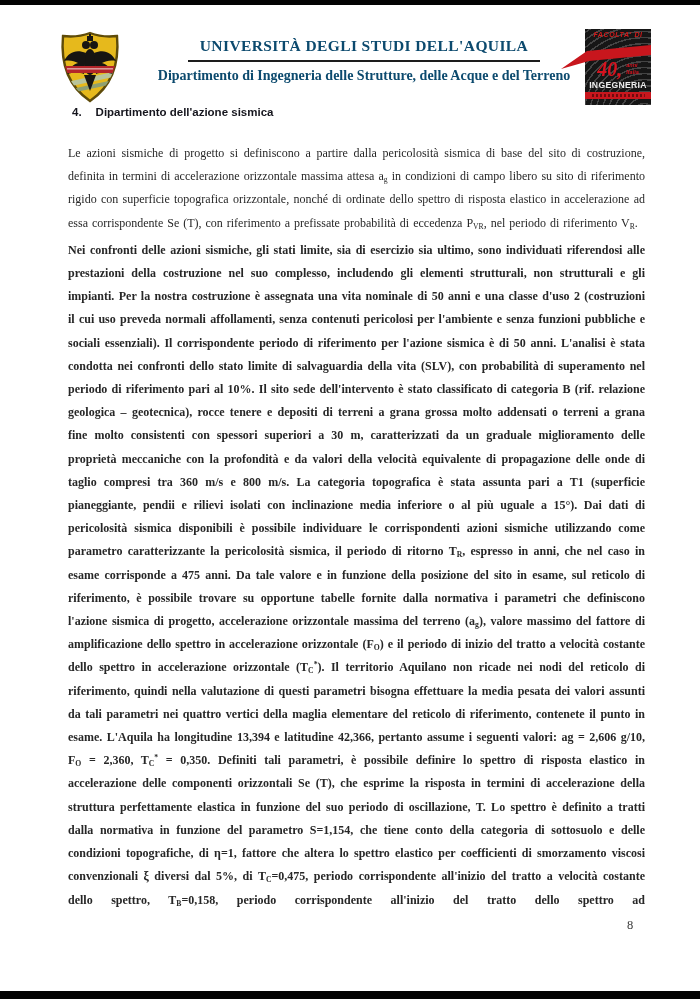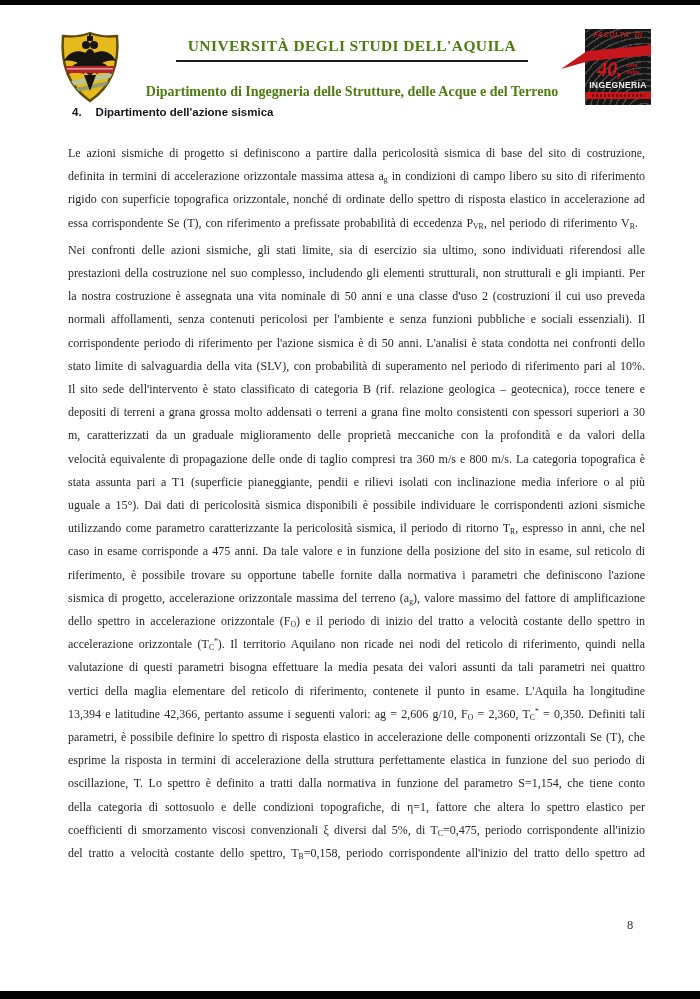--- a/index.html
+++ b/index.html
@@ -6,24 +6,24 @@
   body{
     width:700px;height:999px;position:relative;background:#ffffff;
     font-family:"Liberation Serif",serif;overflow:hidden;
   }
   .bar{position:absolute;left:0;right:0;background:#030303;}
   .bar-top{top:0;height:5px;}
   .bar-bottom{bottom:0;height:8px;}
 
   
   .crest{position:absolute;left:56px;top:29px;width:68px;height:76px;}
-  .titles{position:absolute;left:118px;top:37px;width:468px;text-align:center;color:#4d7c0f;}
+  .titles{position:absolute;left:130px;top:37px;width:468px;text-align:center;color:#0c4a6e;}
   .uni{font-weight:bold;font-size:15.5px;letter-spacing:.4px;font-family:"Liberation Serif",serif;}
   .rule{width:352px;margin:5px auto 0;border-top:2px solid #1d1d1d;height:0;}
-  .dept{margin-top:22px;font-weight:bold;font-size:14px;font-family:"Liberation Serif",serif;}
+  .dept{margin-top:6px;font-weight:bold;font-size:14px;font-family:"Liberation Serif",serif;}
 
   
   .faclogo{position:absolute;left:583px;top:29px;width:70px;height:78px;}
   .fac-box{
     position:absolute;left:2px;top:0;width:66px;height:76px;background:#161616;
     background-image:repeating-radial-gradient(circle at 90% 115%,rgba(175,175,175,.30) 0 1.5px,transparent 1.5px 6px);
     overflow:hidden;
   }
   .fac-top{margin-top:2px;text-align:center;color:#d21a1a;font:bold italic 7px "Liberation Sans",sans-serif;letter-spacing:.6px;font-style:italic;}
   .fac-40row{margin-top:22px;display:flex;align-items:flex-start;justify-content:center;gap:4px;}
@@ -41,21 +41,21 @@
   .heading{position:absolute;left:72px;top:106px;font:bold 11.5px "Liberation Sans",sans-serif;color:#15151d;}
   .heading .h-num{margin-right:14px;}
 
   
   .bodytext{
     position:absolute;left:64px;top:138px;width:585px;
     font-size:12px;line-height:23.2px;color:#272727;
     text-align:justify;word-spacing:.08em;
   }
   .bodytext p{margin:4px;}
-  .bodytext p.p-cont{text-align-last:justify;}
+  .bodytext p.p-cont{text-align-last:justify;font-weight:bold;}
   .bodytext sub{font-size:.64em;vertical-align:-.25em;line-height:0;}
   .bodytext sup{font-size:.64em;vertical-align:.5em;line-height:0;}
 
   .pagenum{position:absolute;left:627px;top:918px;font-size:12.5px;color:#3a3a3a;font-family:"Liberation Serif",serif;}
 </style>
 </head>
 <body>
 
 <div class="bar bar-top"></div>
 

